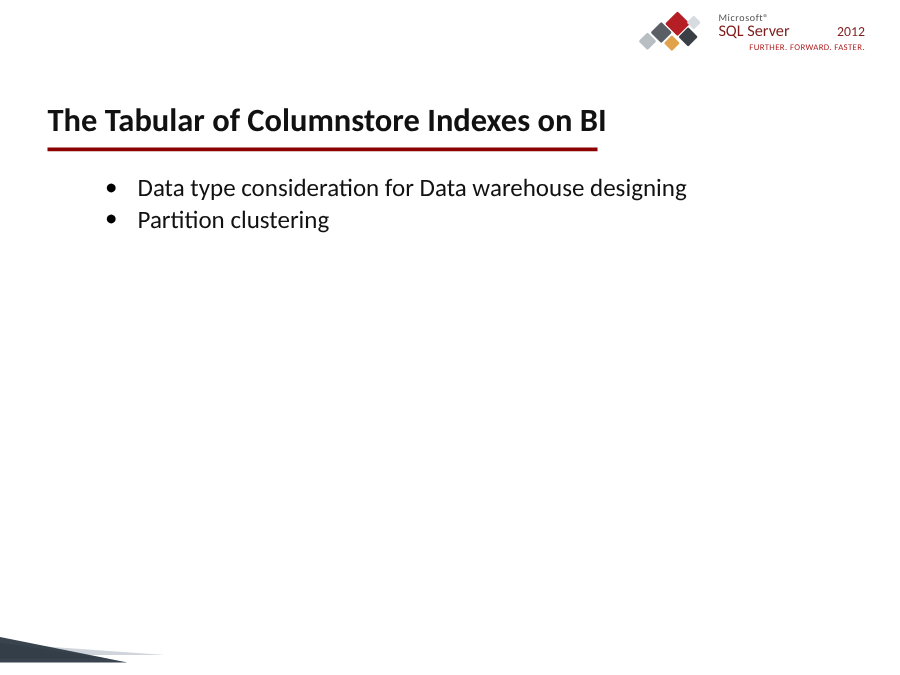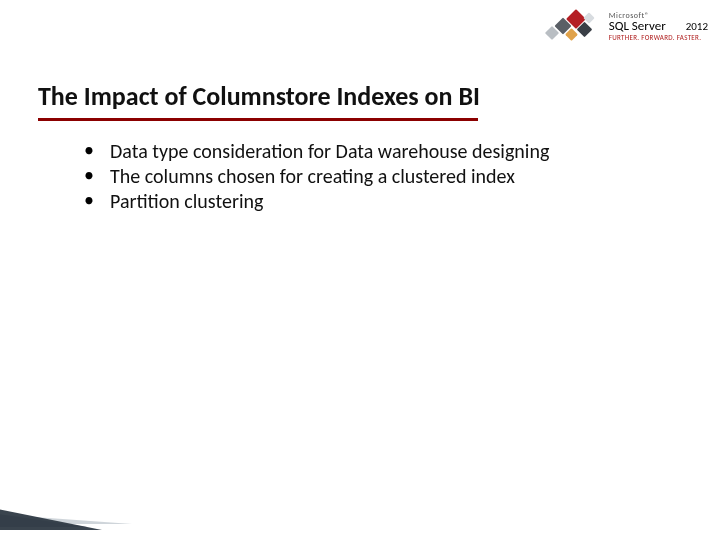--- a/index.html
+++ b/index.html
@@ -16,21 +16,21 @@
     position: relative;
     width: 720px;
     height: 540px;
     box-sizing: border-box;
   }
 
   
   .logo-area {
     position: absolute;
     top: 6px;
-    right: 12px;
+    right: 28px;
     display: flex;
     align-items: center;
     gap: 8px;
   }
   .cubes {
     position: relative;
     width: 62px;
     height: 40px;
   }
   .cube {
@@ -43,32 +43,33 @@
     flex-direction: column;
     line-height: 1;
   }
   .logo-text .top {
     font-size: 8px;
     color: #555;
     letter-spacing: 0.5px;
   }
   .logo-text .prod {
     font-size: 13px;
-    color: #000000;
+    color: #7f1d1d;
     display: flex;
     align-items: baseline;
-    gap: 2px;
+    gap: 20px;
   }
   .logo-text .prod .light { font-weight: 300; }
   .logo-text .prod .year { font-weight: 300; font-size: 11px; margin-left: 18px; }
   .logo-text .tagline {
     font-size: 7px;
     color: #b02020;
     letter-spacing: 0.3px;
     margin-top: 2px;
+    text-align: right;
   }
 
   
   .title-wrap {
     position: absolute;
     left: 38px;
     top: 80px;
     right: 38px;
   }
   .title {
@@ -167,28 +168,27 @@
       <span class="top">Microsoft®</span>
       <span class="prod">
         <span class="light">SQL Server</span>
         <span class="year">2012</span>
       </span>
       <span class="tagline">FURTHER. FORWARD. FASTER.</span>
     </div>
   </div>
 
   <div class="title-wrap">
-    <div class="title">The Impact of Columnstore Indexes on BI</div>
+    <div class="title">The Tabular of Columnstore Indexes on BI</div>
     <div class="title-rule"></div>
   </div>
 
   <div class="bullets">
     <ul>
       <li>Data type consideration for Data warehouse designing</li>
-      <li>The columns chosen for creating a clustered index</li>
       <li>Partition clustering</li>
     </ul>
   </div>
 
   <div class="wedge">
     <div class="shape3"></div>
     <div class="shape2"></div>
     <div class="shape1"></div>
   </div>
 

